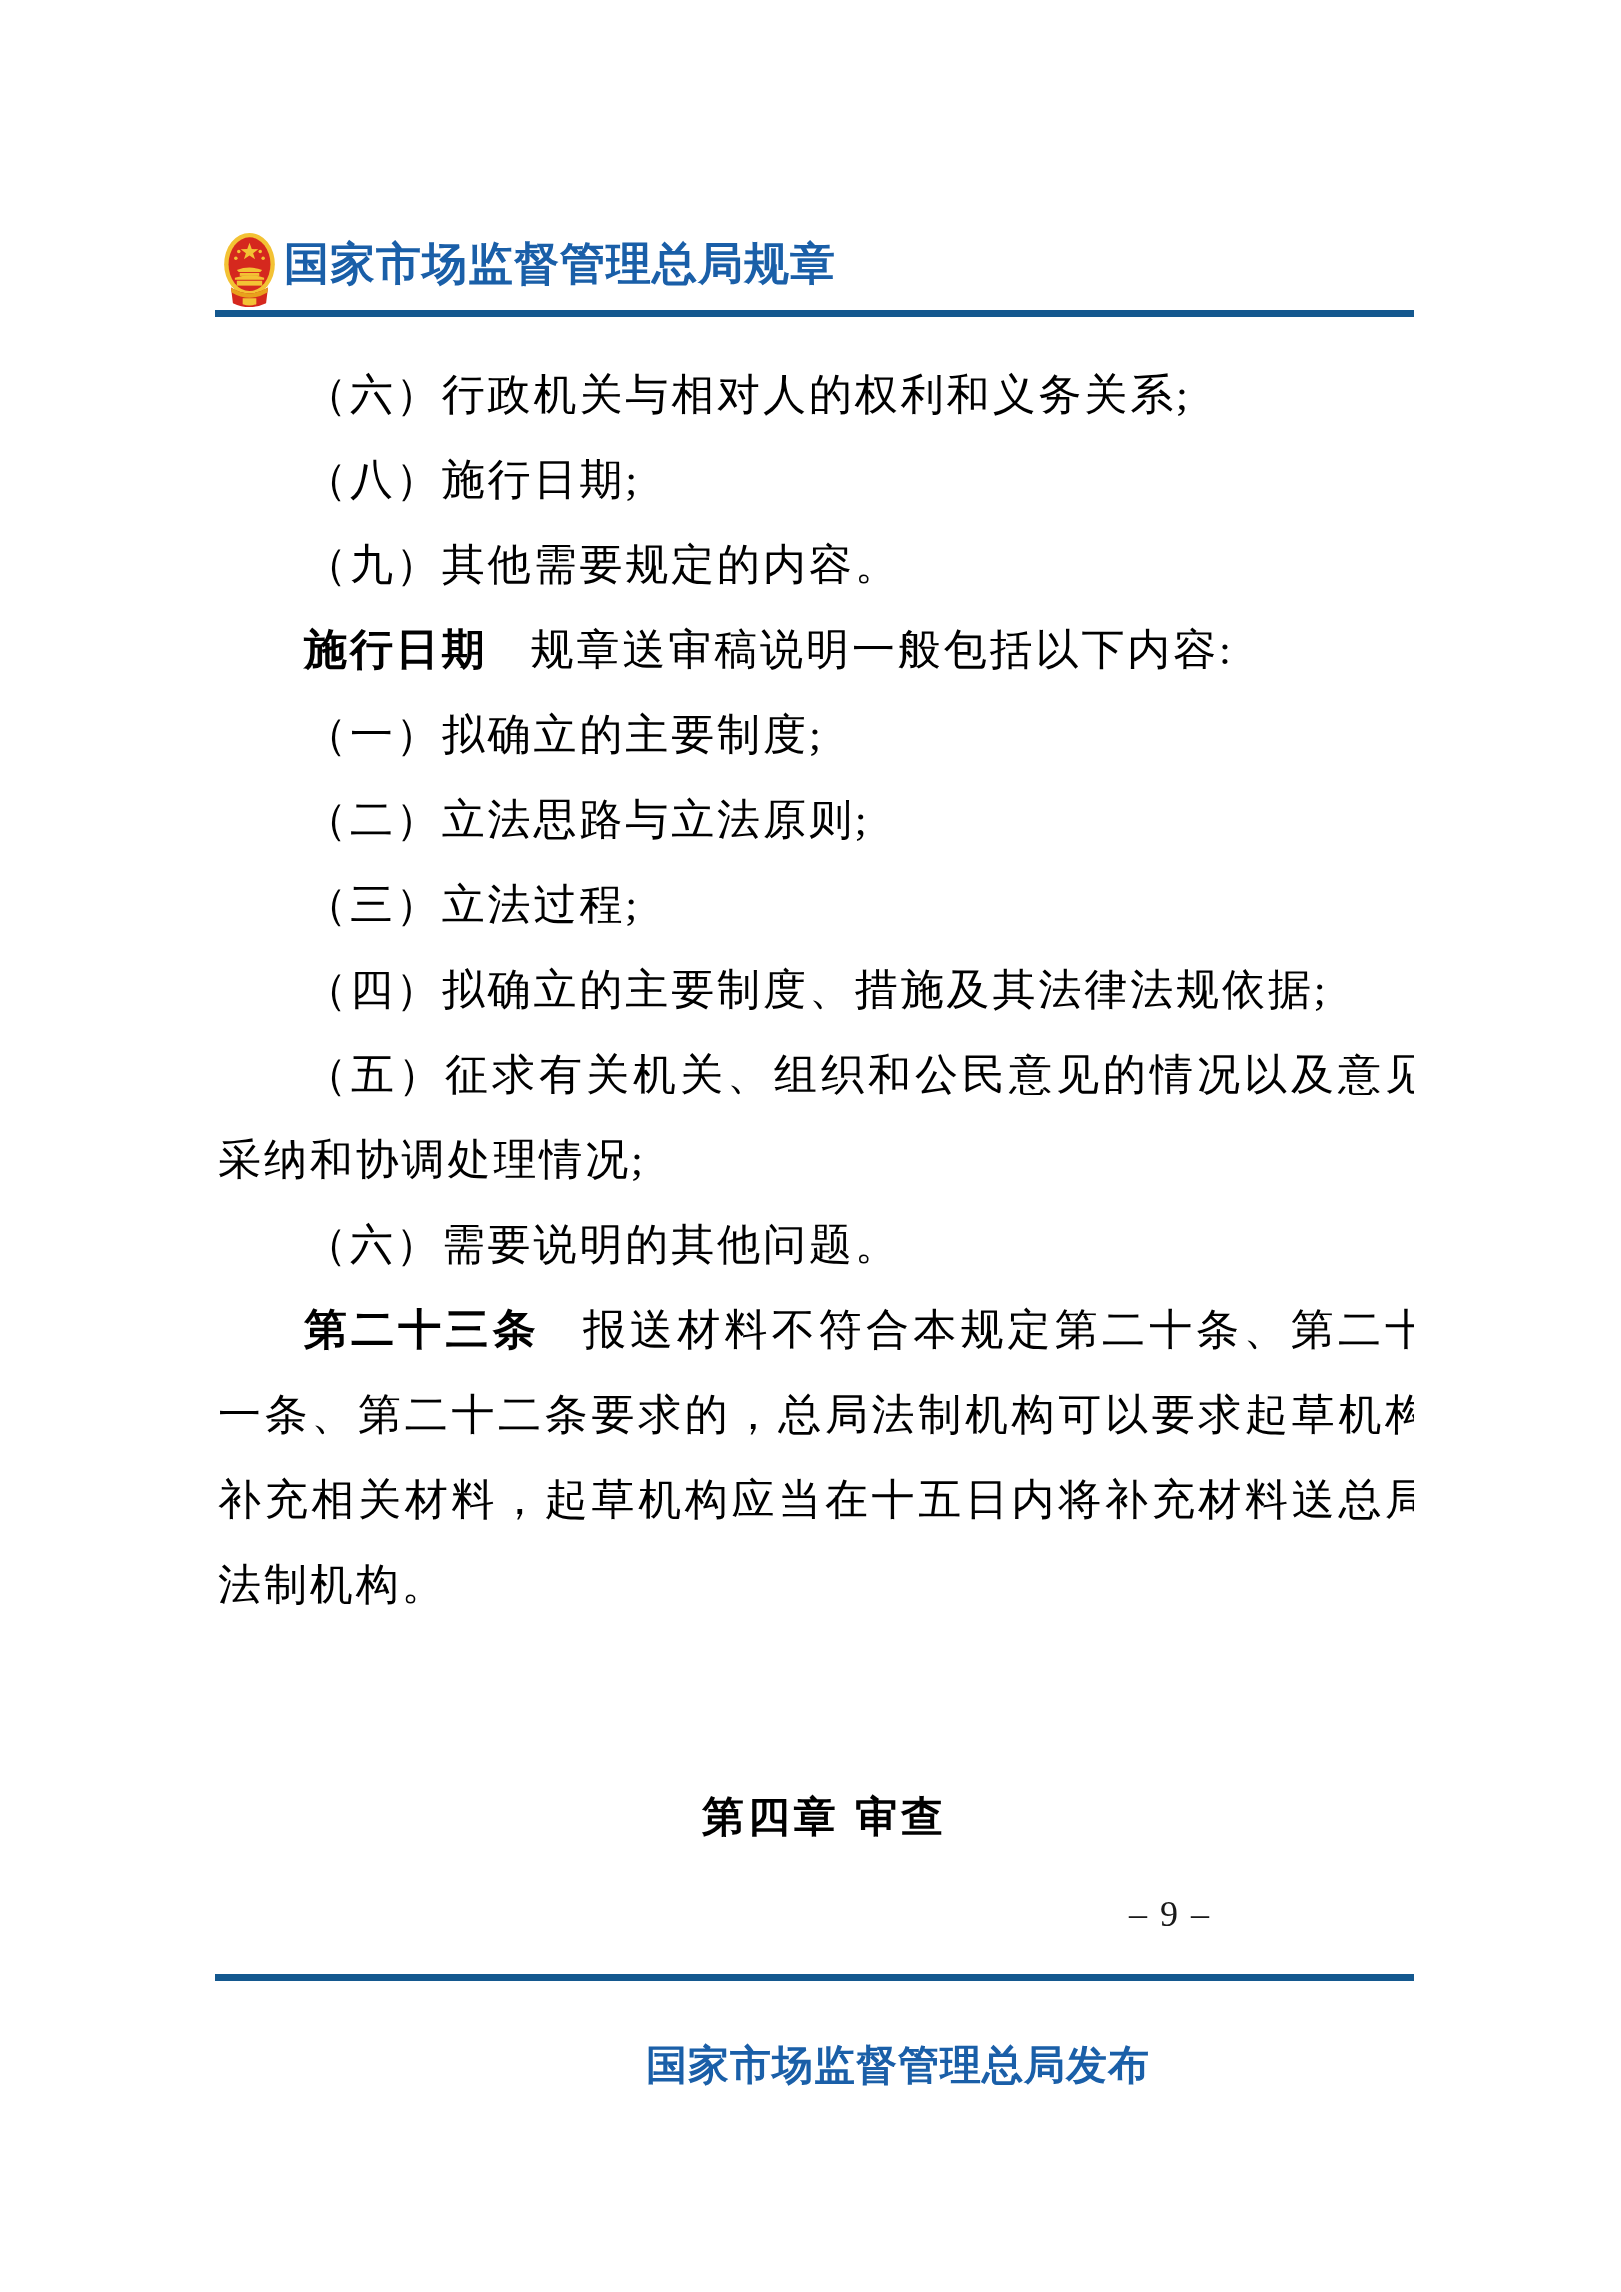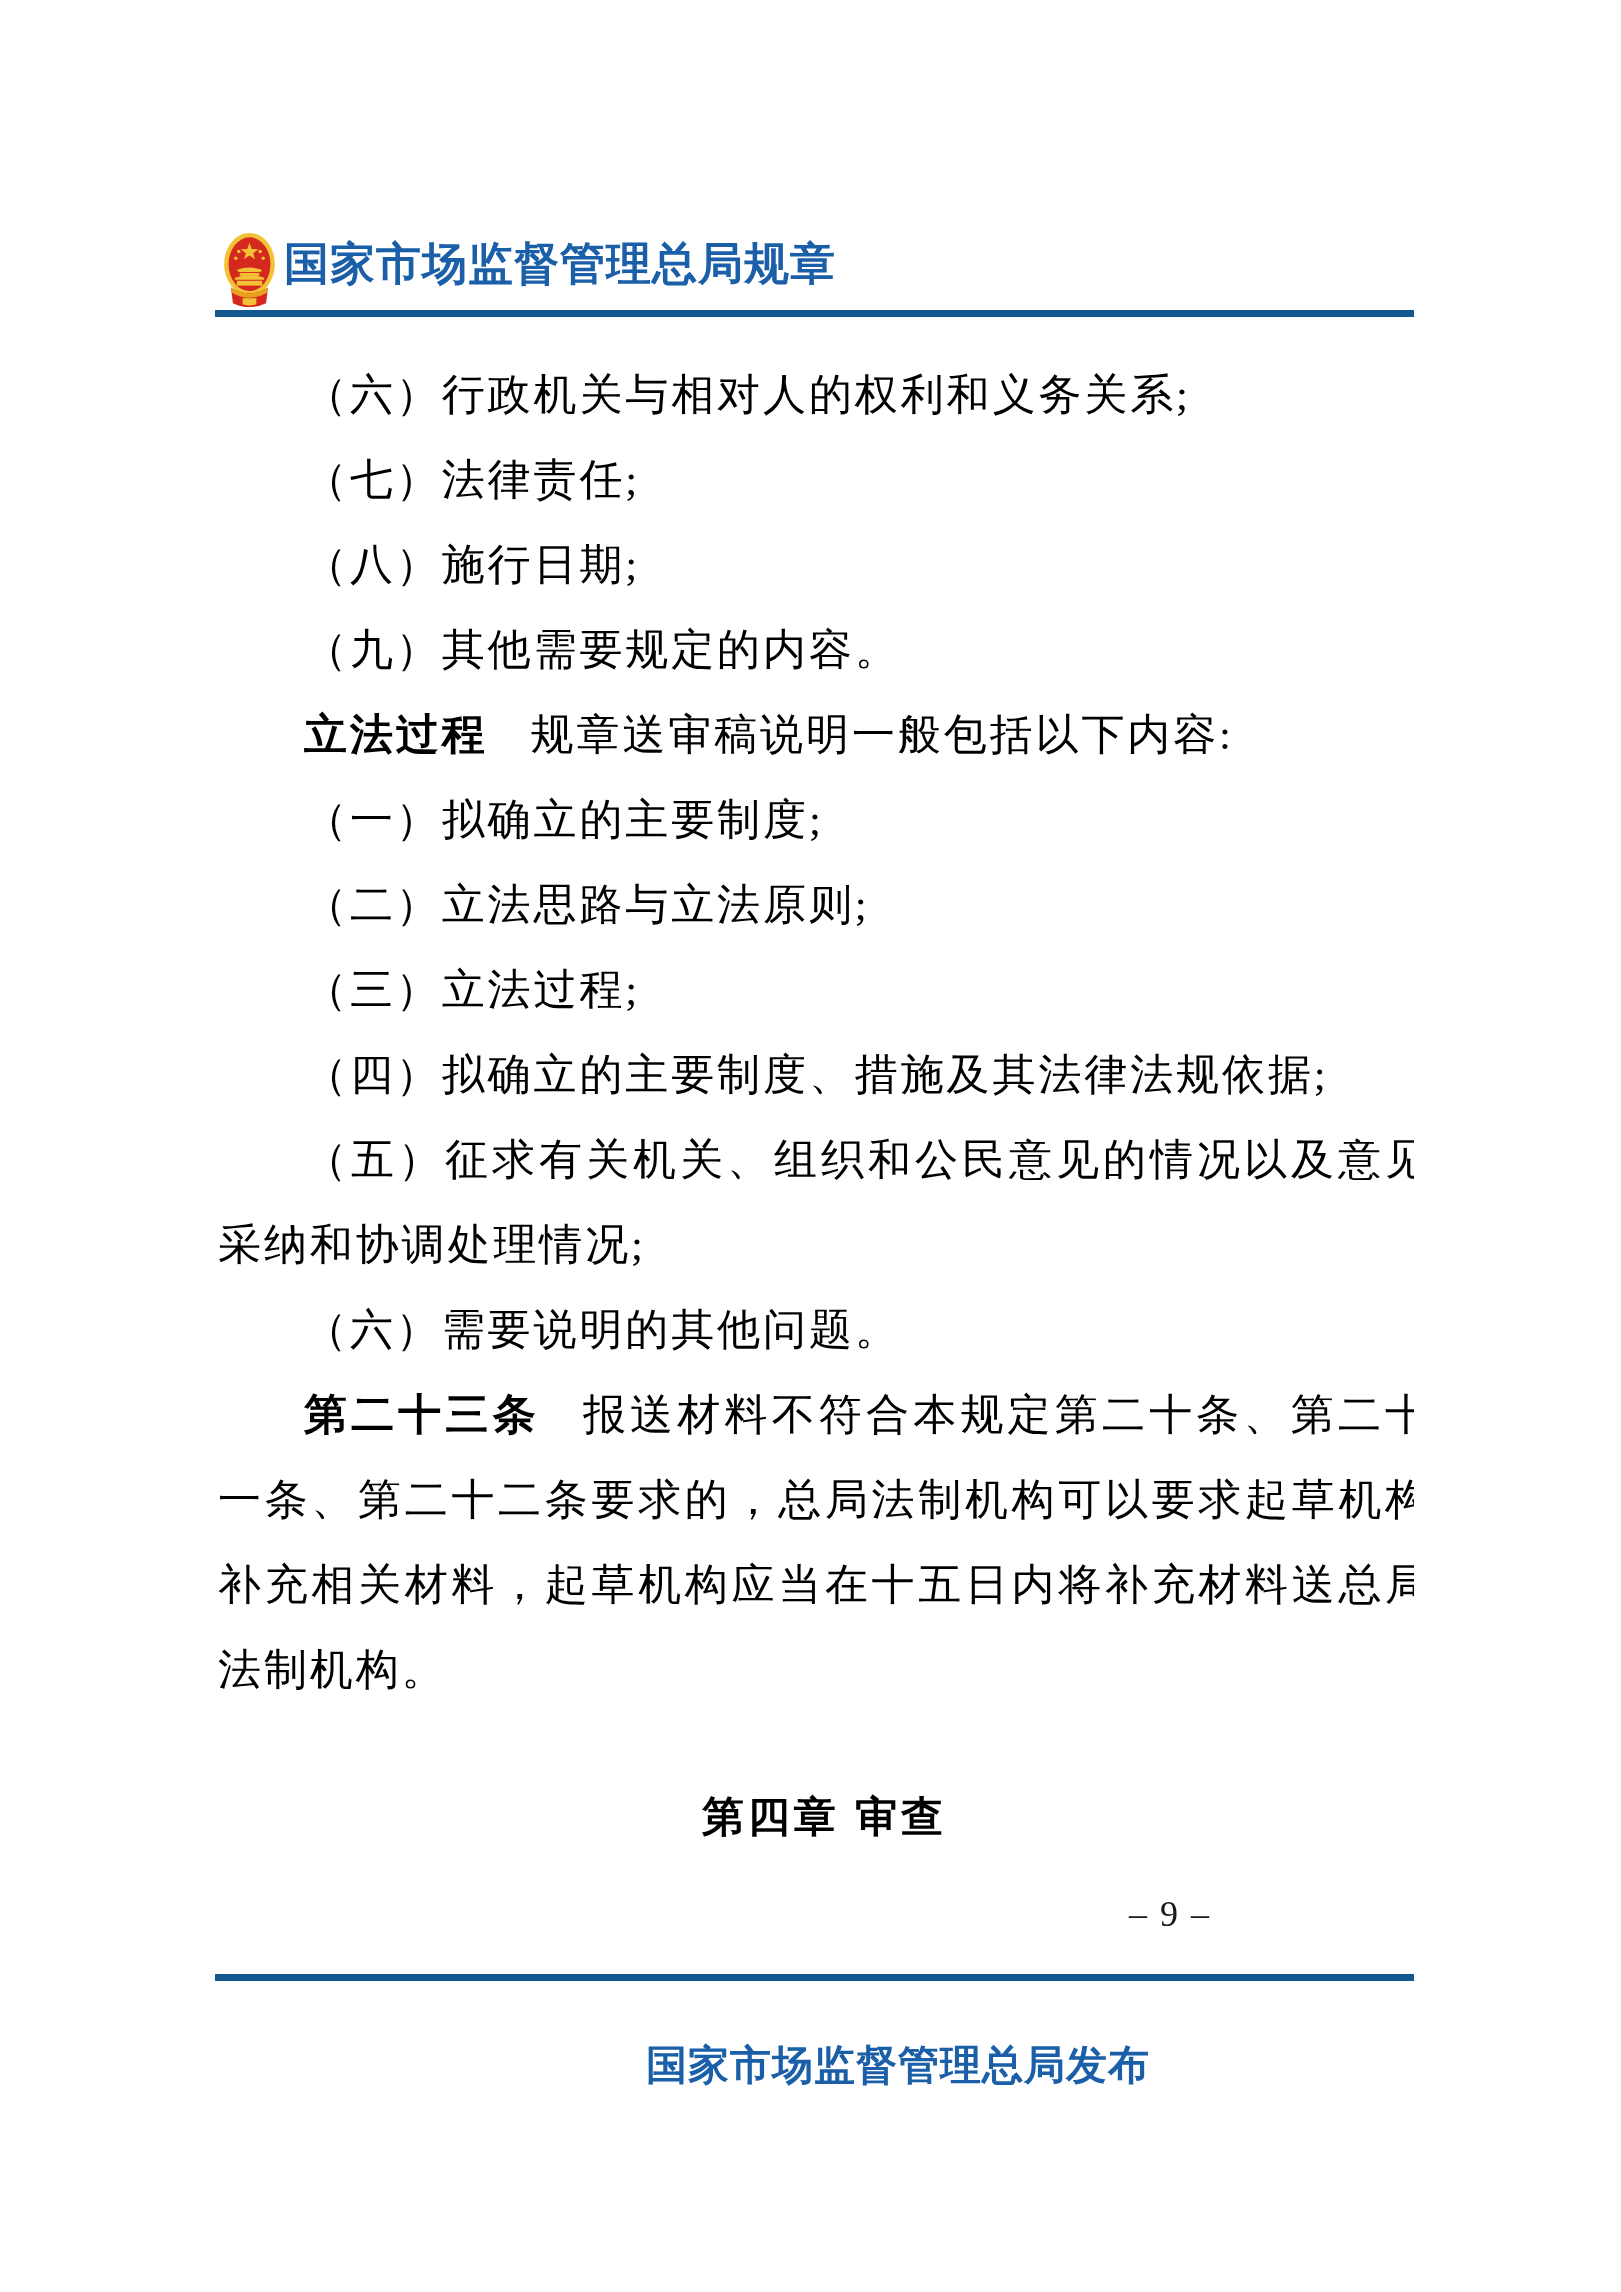--- a/index.html
+++ b/index.html
@@ -129,24 +129,23 @@
       <path d="M20 69 h14 v6 q-7 3 -14 0 Z" fill="#F3C234"></path>
     </svg>
   </span>
 
   <div class="hdr-title">国家市场监督管理总局规章</div>
 
   <div class="rule rule-top"></div>
 
   <main class="content" id="paragraphs">
       <p>（六）行政机关与相对人的权利和义务关系;</p>
-      <p>（七）法律责任;</p>
       <p>（八）施行日期;</p>
       <p>（九）其他需要规定的内容。</p>
-      <p><span class="lead">立法过程</span>规章送审稿说明一般包括以下内容:</p>
+      <p><span class="lead">施行日期</span>规章送审稿说明一般包括以下内容:</p>
       <p>（一）拟确立的主要制度;</p>
       <p>（二）立法思路与立法原则;</p>
       <p>（三）立法过程;</p>
       <p>（四）拟确立的主要制度、措施及其法律法规依据;</p>
       <p>（五）征求有关机关、组织和公民意见的情况以及意见采纳和协调处理情况;</p>
       <p>（六）需要说明的其他问题。</p>
       <p><span class="lead">第二十三条</span>报送材料不符合本规定第二十条、第二十一条、第二十二条要求的，总局法制机构可以要求起草机构补充相关材料，起草机构应当在十五日内将补充材料送总局法制机构。</p>
     </main>
 
   <div class="chapter">第四章 审查</div>

